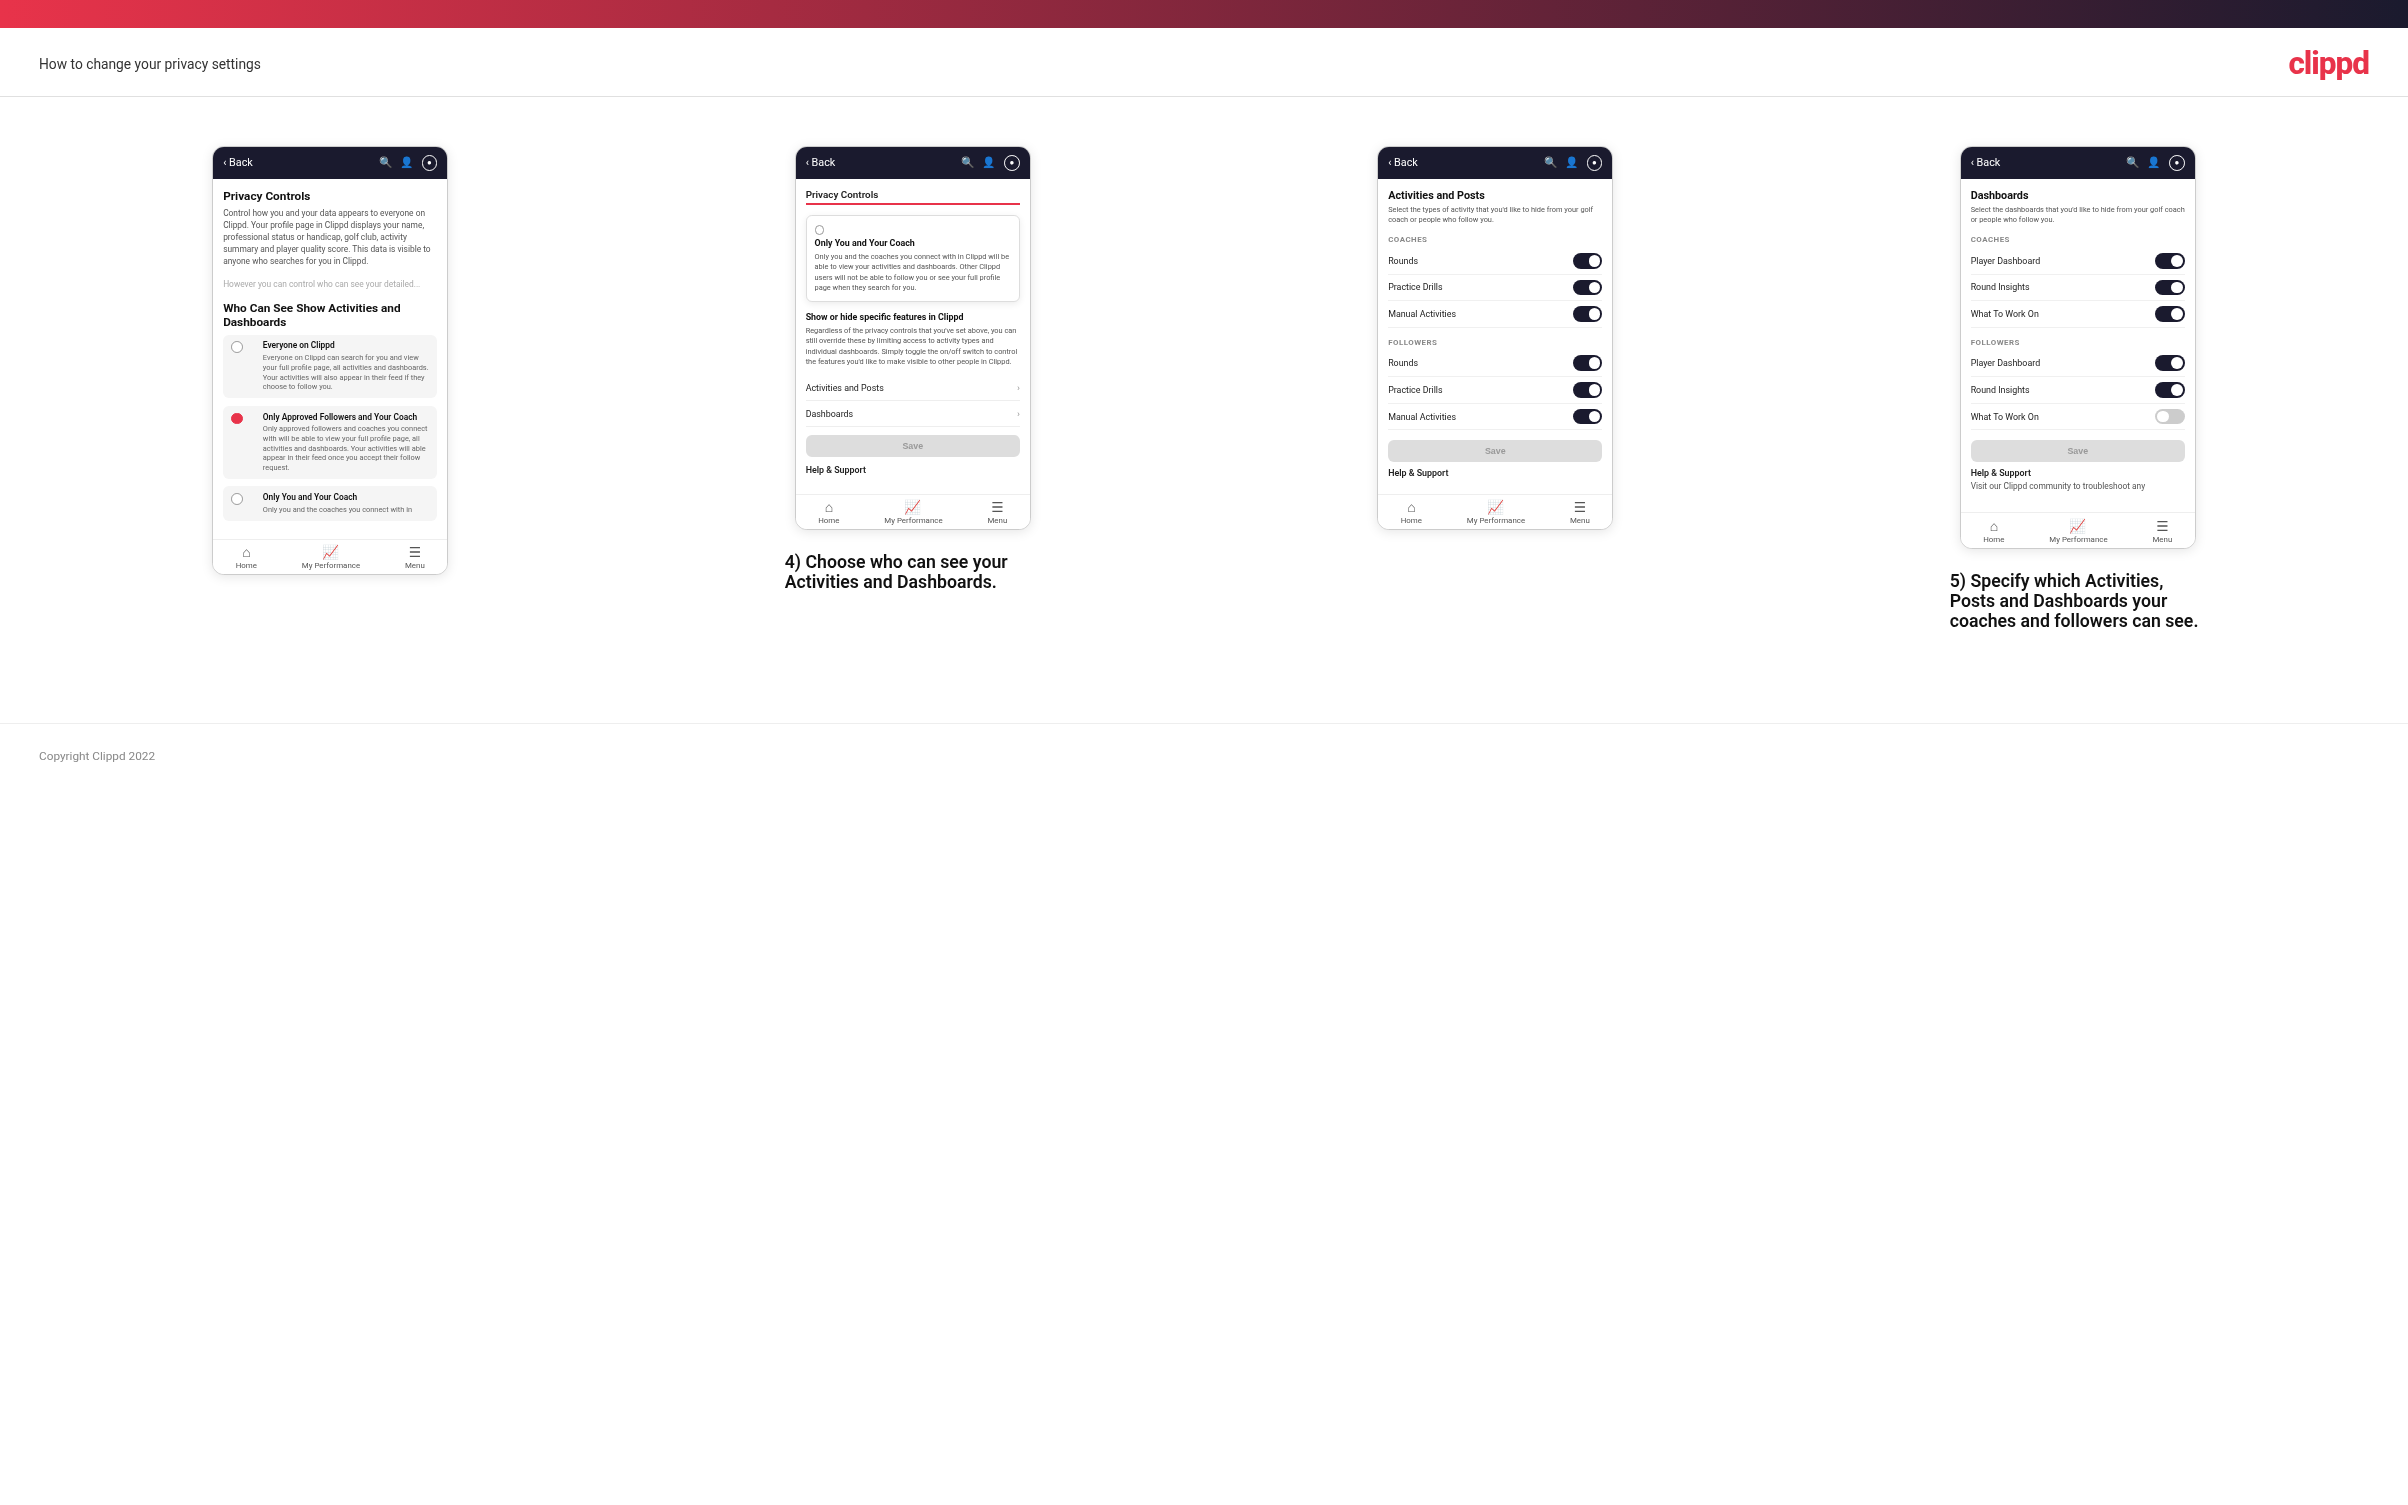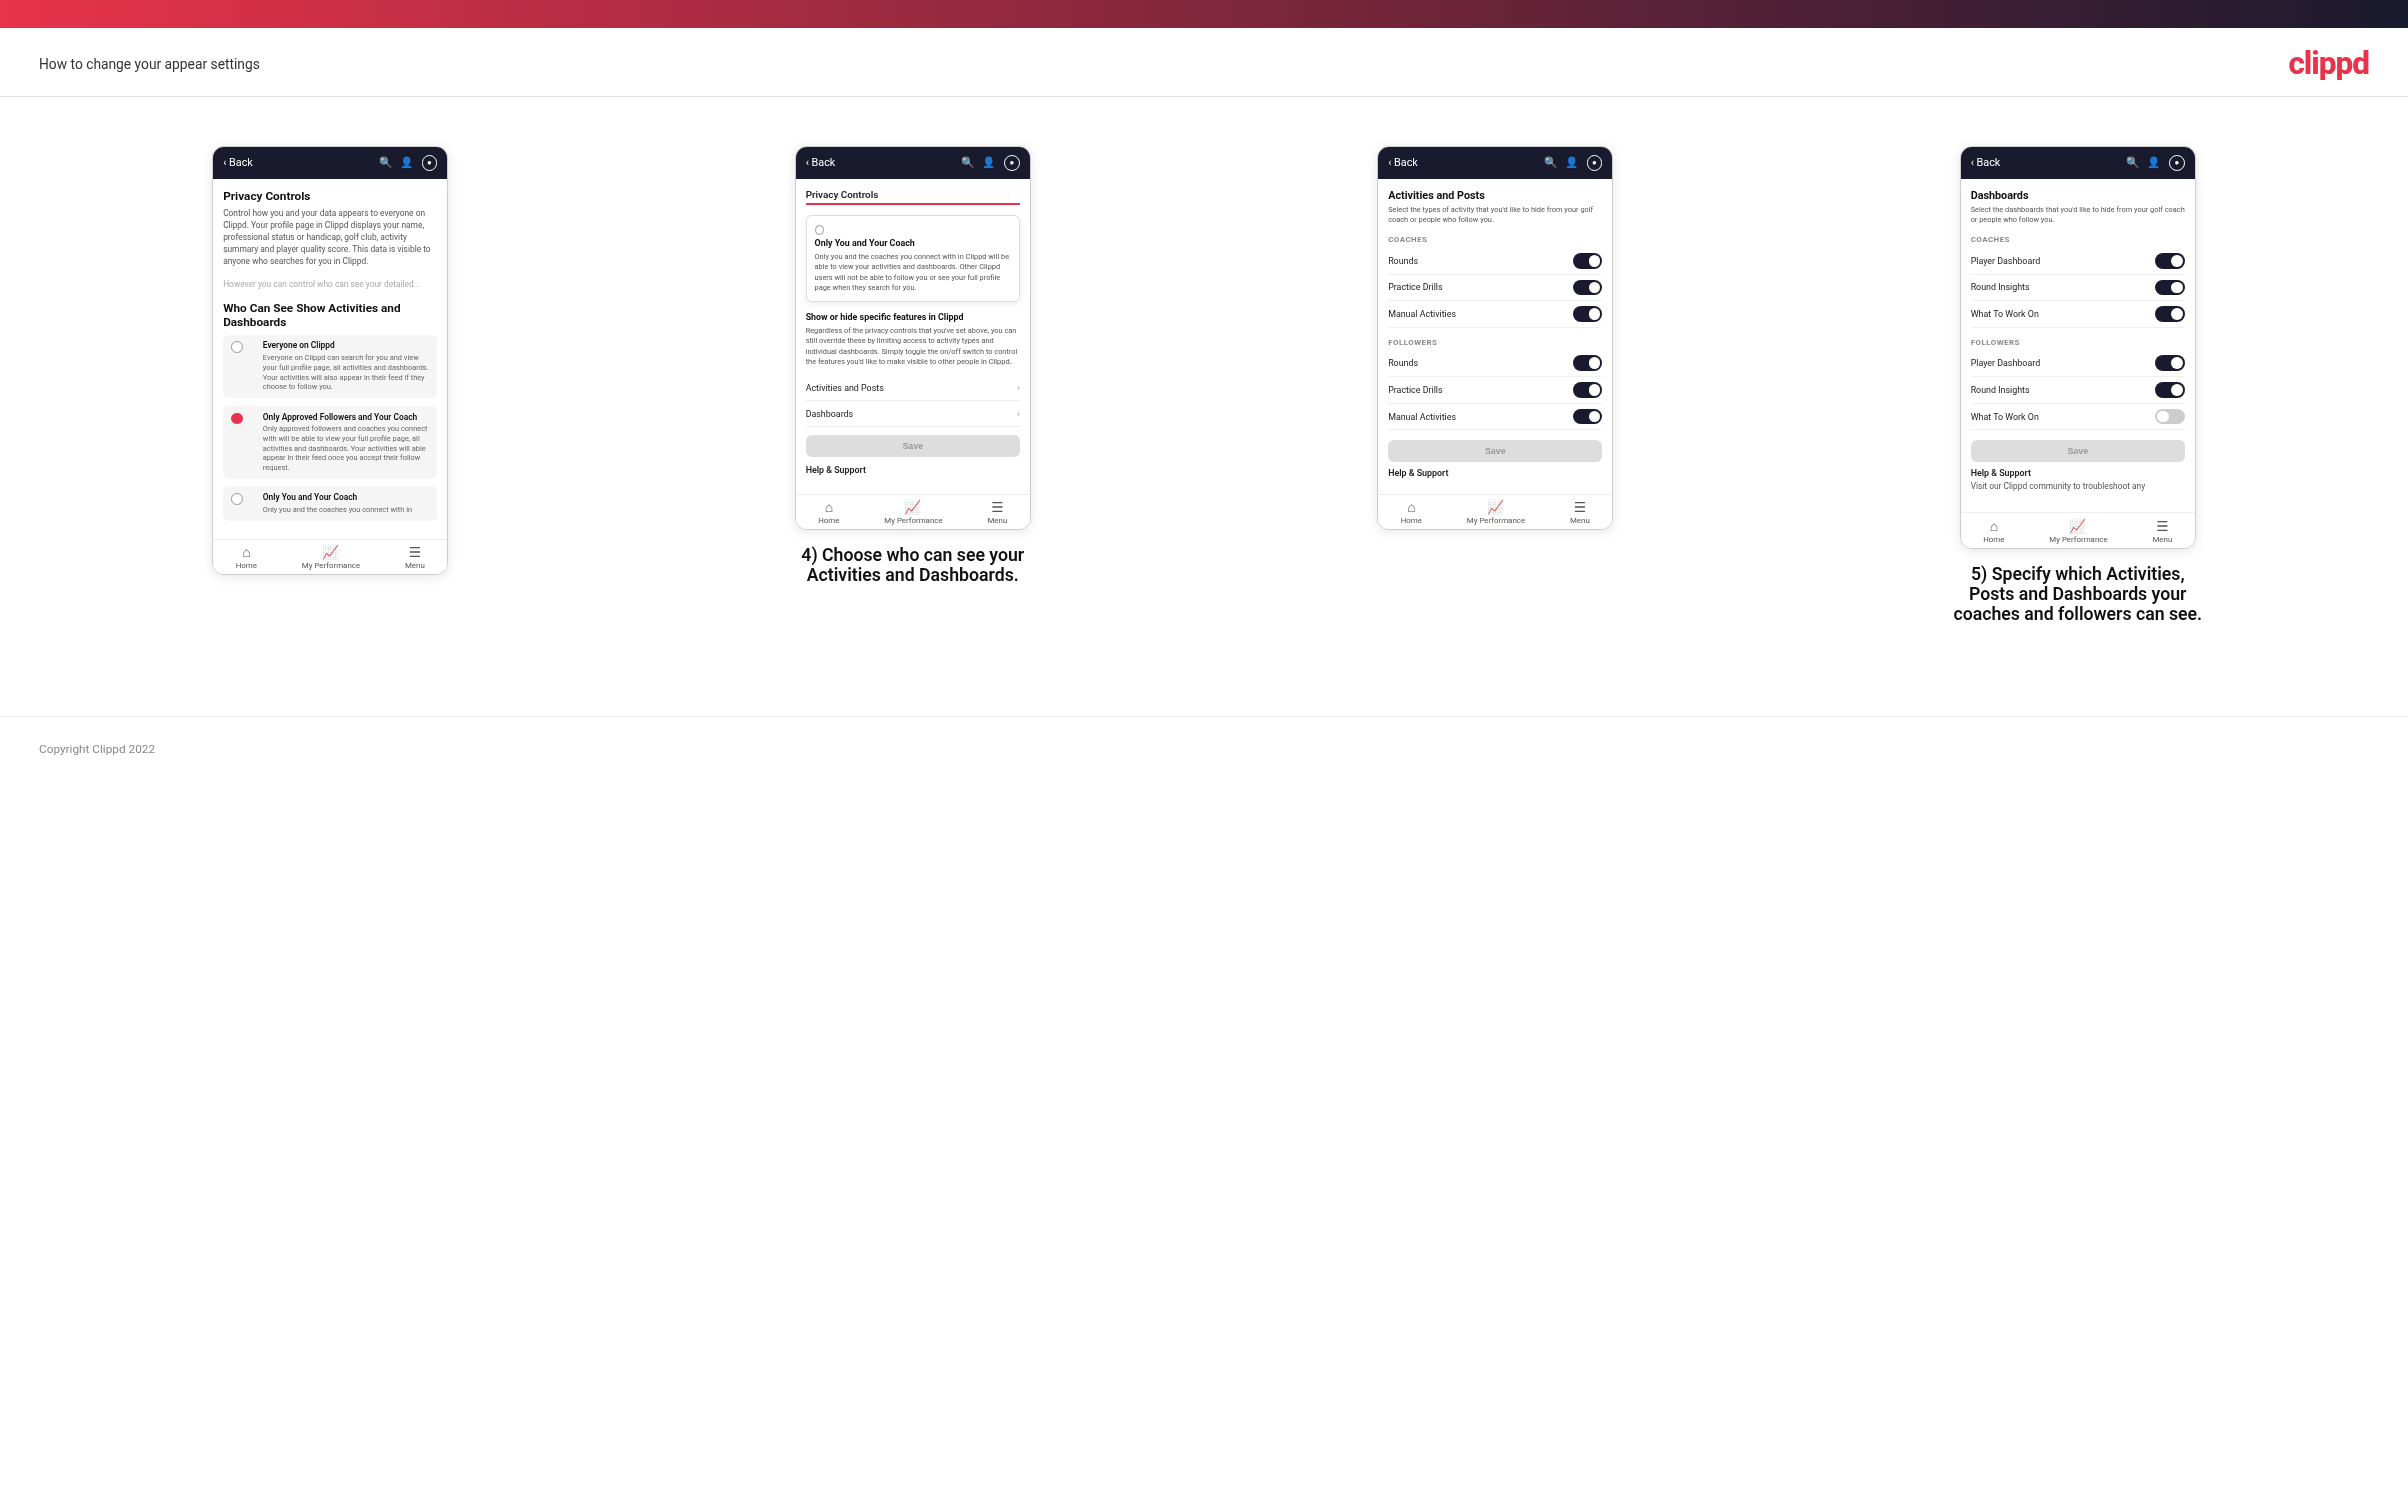--- a/index.html
+++ b/index.html
@@ -64,25 +64,24 @@
     }
 
     .mockup-column {
       display: flex;
       flex-direction: column;
       align-items: center;
       padding: 0 9.9px;
     }
 
     .caption {
-      margin-top: 15px;
+      margin-top: 22px;
       font-size: 17.7px;
       font-weight: 600;
       color: #111;
-      text-align: center;
       max-width: 256px;
     }
 
     
     .phone {
       width: 236px;
       border: 1.5px solid #ccc;
       border-radius: 11.8px;
       overflow: hidden;
       background: #fff;
@@ -377,21 +376,21 @@
       border-top: 1px solid #eee;
       margin-top: 4px;
     }
   </style>
 </head>
 <body>
 
 <div class="top-bar"></div>
 
 <div class="header">
-  <span class="header-title">How to change your appear settings</span>
+  <span class="header-title">How to change your privacy settings</span>
   <span class="logo">clippd</span>
 </div>
 
 <div class="main">
 
 
   <div class="mockup-grid">
 
     <div class="mockup-column">
       <div class="phone">

